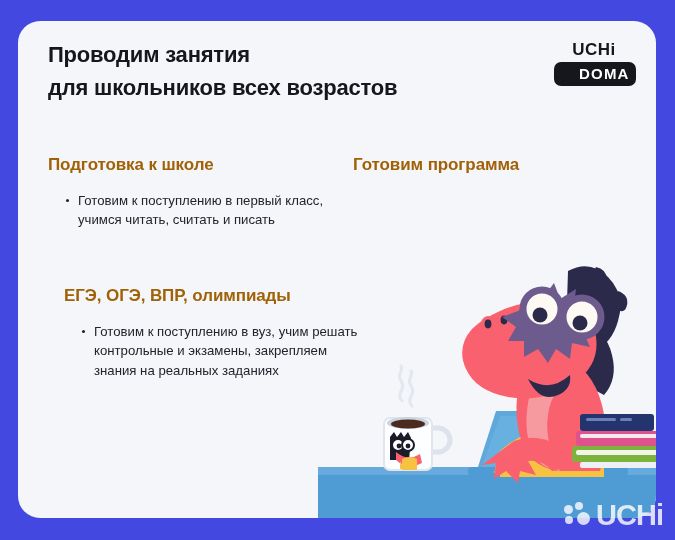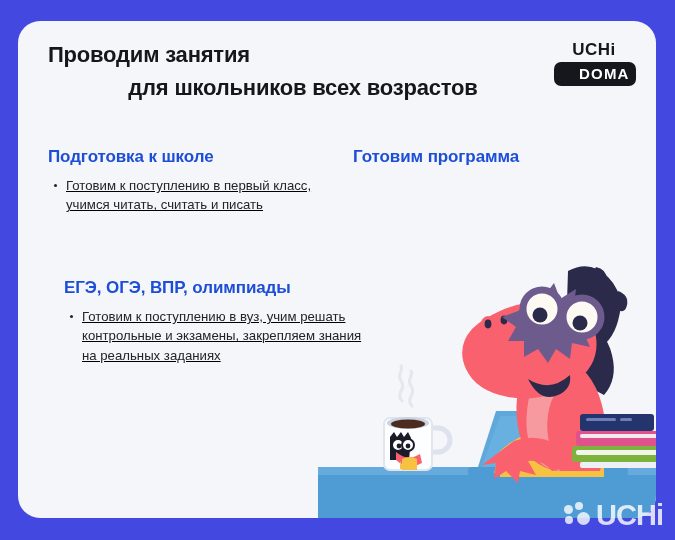--- a/index.html
+++ b/index.html
@@ -27,33 +27,33 @@
     font-size:15px;font-weight:700;letter-spacing:1.2px;line-height:21px;
     padding:1px 6px 2px 25px;display:inline-block;
   }
 
   
   .title{
     position:absolute;left:30px;top:17px;width:510px;
     font-size:22px;font-weight:700;color:#16161D;line-height:33px;
     letter-spacing:-0.2px;
   }
-  .title .l2{display:block;text-align:center;}
+  .title .l2{display:block;}
 
   
   .col{position:absolute;}
   .col-a{left:30px;top:125px;width:300px;}
   .col-b{left:335px;top:125px;width:290px;}
   .col-c{left:46px;top:256px;width:310px;}
 
   .sub{
-    font-size:17px;font-weight:700;color:#1d4ed8;line-height:21px;
-    letter-spacing:-0.1px;margin:0 0 9px 0;
-  }
-  ul.points{list-style:none;margin:4px;padding:0;text-decoration:underline;}
+    font-size:17px;font-weight:700;color:#a16207;line-height:21px;
+    letter-spacing:-0.1px;margin:8px 0 9px 0;
+  }
+  ul.points{list-style:none;margin:16px;padding:0;}
   ul.points li{
     position:relative;padding-left:14px;
     font-size:13.2px;line-height:19.4px;color:#23232B;font-weight:400;
   }
   ul.points li::before{
     content:"";position:absolute;left:2px;top:8px;
     width:3px;height:3px;border-radius:50%;background:#23232B;
   }
 
   

